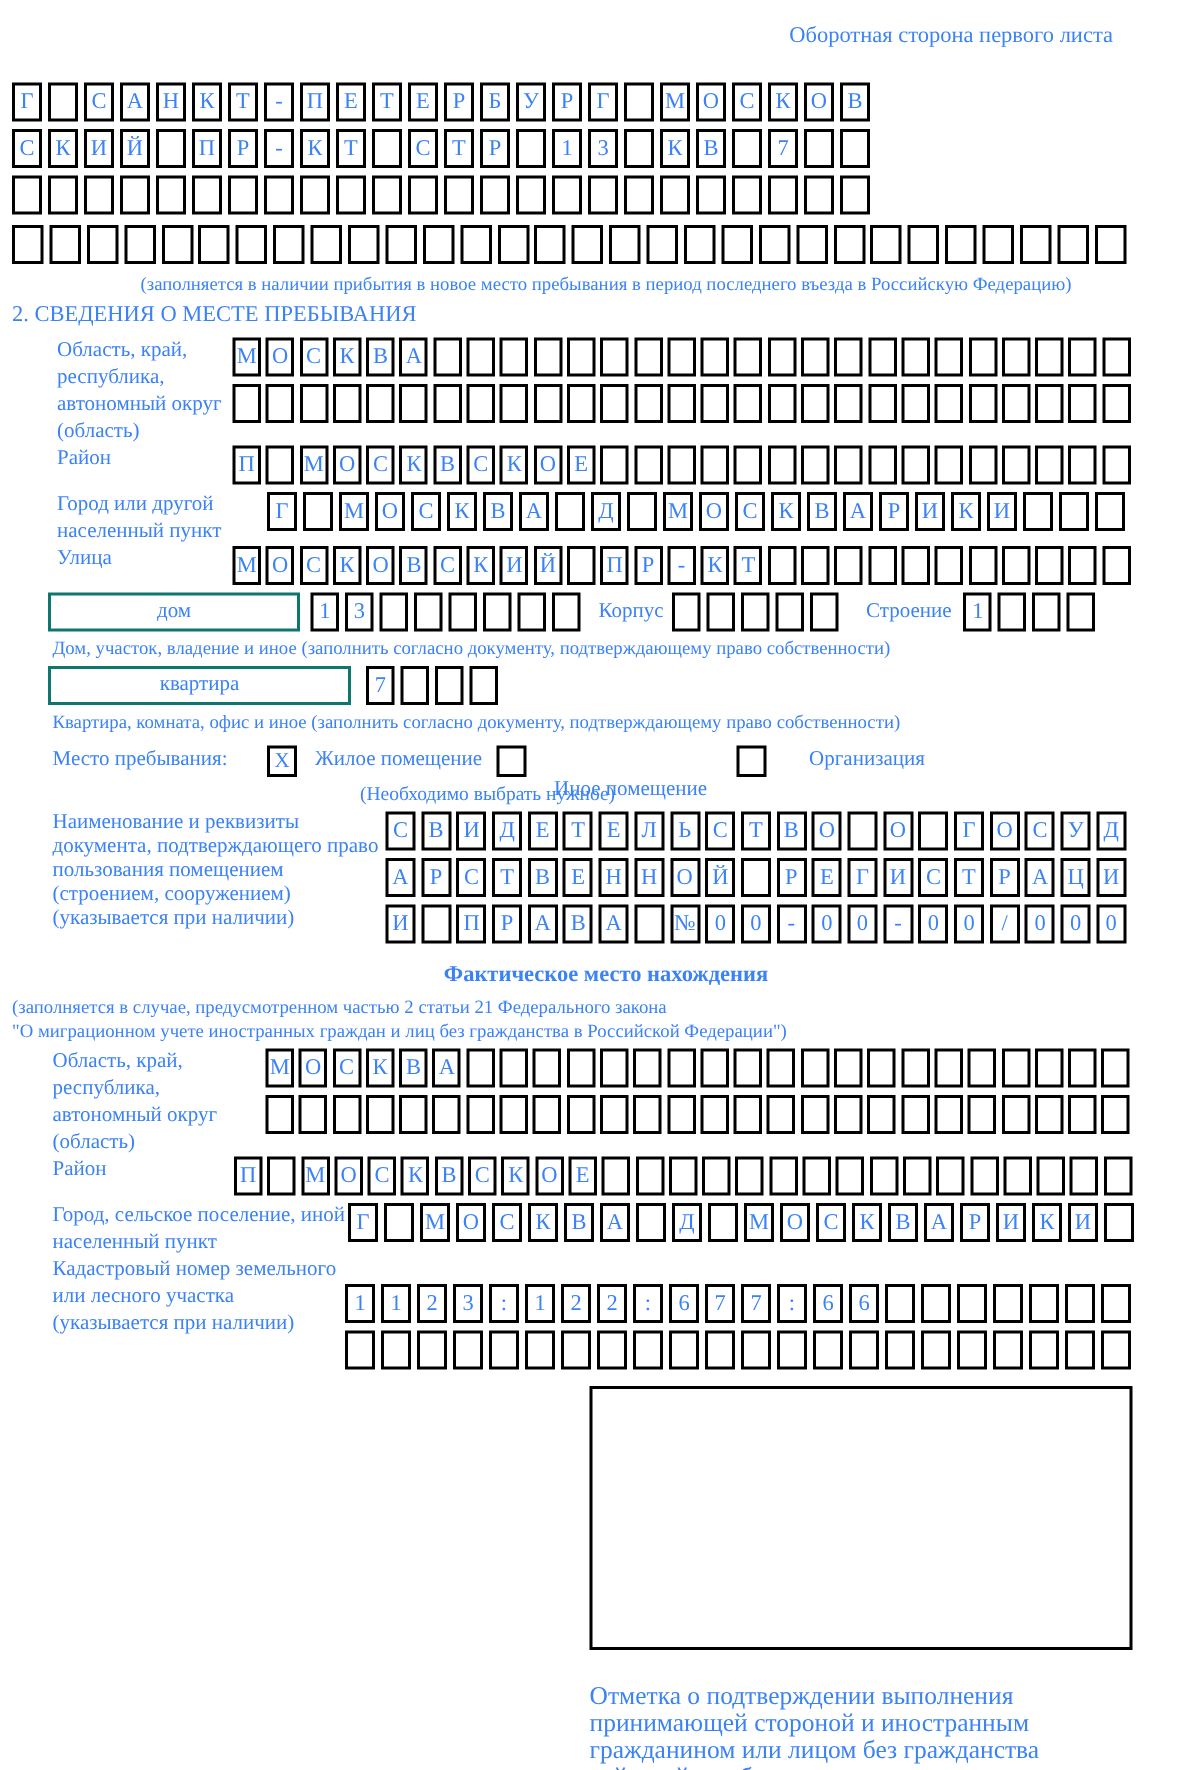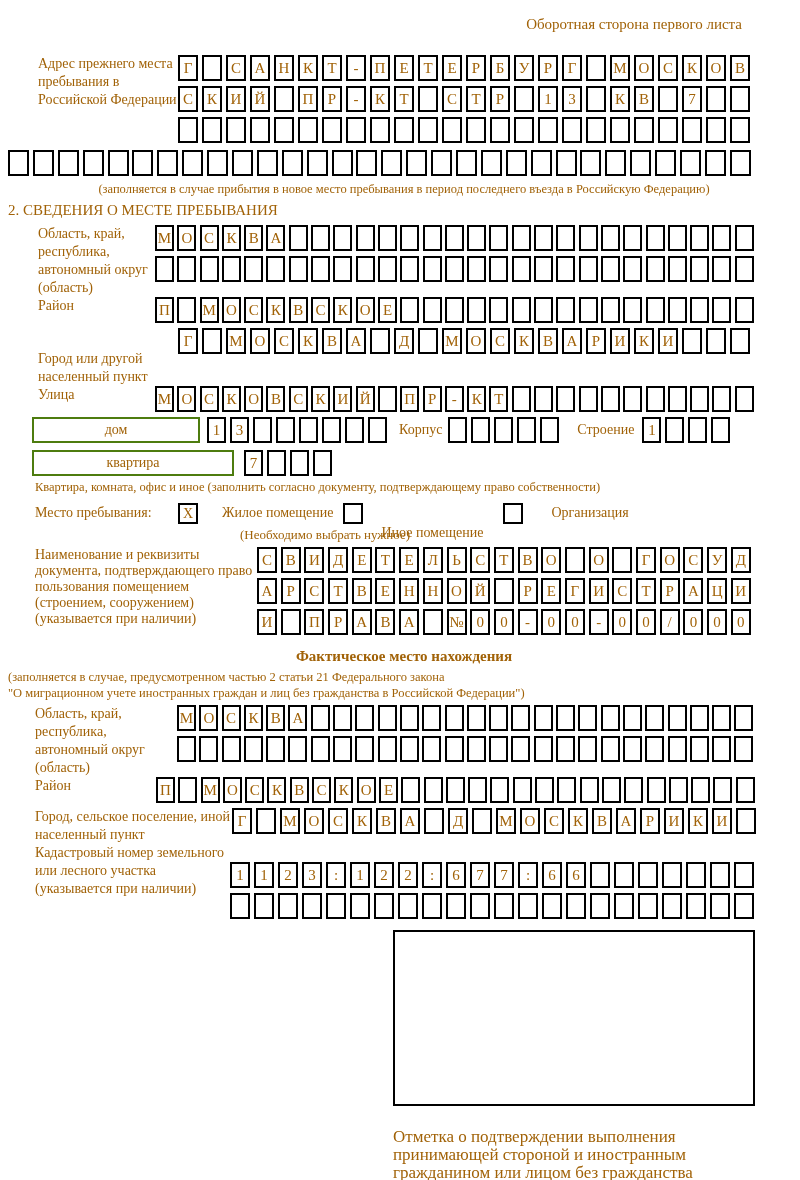--- a/index.html
+++ b/index.html
@@ -1,60 +1,60 @@
 <!DOCTYPE html>
 <html><head>
 <meta charset="utf-8">
 <style>
   html,body{margin:0;padding:0;background:#fff;}
-  .page{position:relative;width:800px;height:1180px;background:#fff;color:#a16207;
+  .page{position:relative;width:800px;height:1180px;background:#fff;color:#3b82f6;
         font-family:"Liberation Serif",serif;padding:16px 0 0 8px;box-sizing:border-box;overflow:hidden;}
   .hdr{text-align:right;font-size:15px;padding-right:58px;margin-bottom:22px;}
   .field{display:flex;align-items:flex-start;}
   .lbl{font-size:14px;line-height:18px;box-sizing:border-box;padding-left:30px;flex:none;}
   .rows{flex:none;}
   .row{white-space:nowrap;height:31px;}
   .cb{display:inline-block;box-sizing:border-box;height:26px;border:2px solid #000;text-align:center;
       font-size:15px;line-height:22px;vertical-align:top;background:#fff;overflow:hidden;}
   .br24 .cb{width:20px;margin-right:4px;}
   .br27 .cb{width:19px;margin-right:3.3px;}
   .br26 .cb{width:19px;margin-right:3.3px;}
   .br30 .cb{width:21px;margin-right:3.9px;}
   .br21 .cb{width:20px;margin-right:3.7px;}
   .br22 .cb{width:20px;margin-right:4px;}
   .brH .cb{width:19px;margin-right:4px;}
   .lbl-prev{width:170px;}
   .lbl-region{width:147px;}
   .lbl-district{width:147px;}
-  .lbl-city{width:170px;margin-top:22px;}
+  .lbl-city{width:170px;}
   .lbl-street{width:147px;}
   .lbl-doc{width:249px;padding-left:27px;line-height:16px;}
   .lbl-region2{width:169px;padding-left:27px;}
   .lbl-district2{width:148px;padding-left:27px;}
   .lbl-city2{width:224px;padding-left:27px;}
   .lbl-cad{width:222px;padding-left:27px;}
   .fullrow{margin-top:2px;}
   .caption{font-size:12.5px;line-height:15px;margin-top:1px;}
   .center{text-align:center;}
   .h2{font-weight:normal;font-size:15px;margin:5px 0 6px 0;}
   .houserow{display:flex;align-items:flex-start;margin-left:24px;height:29px;}
-  .named-box{box-sizing:border-box;height:26px;border:2px solid #4d7c0f;text-align:center;
+  .named-box{box-sizing:border-box;height:26px;border:2px solid #0f766e;text-align:center;
              font-size:14px;line-height:22px;flex:none;}
   .nb-dom{width:168px;margin-right:7px;}
   .nb-kv{width:202px;margin-right:10px;}
   .inl{font-size:14px;line-height:26px;flex:none;}
   .i-korpus{margin:0 6px 0 8px;}
   .i-stroenie{margin:0 8px 0 14px;}
   .note-left{margin-left:27px;}
   .stayrow{display:flex;align-items:center;margin:6px 0 2px 27px;height:24px;}
   .stay-lbl{width:143px;font-size:14px;flex:none;}
   .chk{display:inline-block;box-sizing:border-box;width:20px;height:21px;border:2px solid #000;
        text-align:center;font-size:14px;line-height:17px;flex:none;background:#fff;}
   .opt-lbl{font-size:14px;flex:none;}
-  .o1{margin-left:24px;}
+  .o1{margin-left:12px;}
   .c2{margin-left:10px;}
   .o2{margin-left:18px;margin-top:39px;}
   .c3{margin-left:20px;}
   .o3{margin-left:28px;}
   .sel-note{font-size:13px;margin:0 0 4px 232px;}
   .f-doc{margin-top:2px;}
   .act-title{text-align:center;font-weight:bold;font-size:15px;margin:8px 0 4px 0;}
   .act-note{text-align:left;font-size:12.5px;line-height:16px;}
   .f-region2{margin-top:4px;}
   .cad-rows{margin-top:18px;}
@@ -63,29 +63,28 @@
   .mark-caption{margin-top:22px;font-size:17px;line-height:18px;}
 </style>
 </head>
 <body>
 
 <div class="page">
 
   <div class="hdr">Оборотная сторона первого листа</div>
 
   <div class="field">
-    <div class="lbl lbl-prev">Адрес прежнего места пребывания в Российской Федерации</div>
     <div class="rows">
       <div class="row br24"><span class="cb">Г</span><span class="cb"></span><span class="cb">С</span><span class="cb">А</span><span class="cb">Н</span><span class="cb">К</span><span class="cb">Т</span><span class="cb">-</span><span class="cb">П</span><span class="cb">Е</span><span class="cb">Т</span><span class="cb">Е</span><span class="cb">Р</span><span class="cb">Б</span><span class="cb">У</span><span class="cb">Р</span><span class="cb">Г</span><span class="cb"></span><span class="cb">М</span><span class="cb">О</span><span class="cb">С</span><span class="cb">К</span><span class="cb">О</span><span class="cb">В</span></div>
       <div class="row br24"><span class="cb">С</span><span class="cb">К</span><span class="cb">И</span><span class="cb">Й</span><span class="cb"></span><span class="cb">П</span><span class="cb">Р</span><span class="cb">-</span><span class="cb">К</span><span class="cb">Т</span><span class="cb"></span><span class="cb">С</span><span class="cb">Т</span><span class="cb">Р</span><span class="cb"></span><span class="cb">1</span><span class="cb">3</span><span class="cb"></span><span class="cb">К</span><span class="cb">В</span><span class="cb"></span><span class="cb">7</span><span class="cb"></span><span class="cb"></span></div>
       <div class="row br24"><span class="cb"></span><span class="cb"></span><span class="cb"></span><span class="cb"></span><span class="cb"></span><span class="cb"></span><span class="cb"></span><span class="cb"></span><span class="cb"></span><span class="cb"></span><span class="cb"></span><span class="cb"></span><span class="cb"></span><span class="cb"></span><span class="cb"></span><span class="cb"></span><span class="cb"></span><span class="cb"></span><span class="cb"></span><span class="cb"></span><span class="cb"></span><span class="cb"></span><span class="cb"></span><span class="cb"></span></div>
     </div>
   </div>
   <div class="row br30 fullrow"><span class="cb"></span><span class="cb"></span><span class="cb"></span><span class="cb"></span><span class="cb"></span><span class="cb"></span><span class="cb"></span><span class="cb"></span><span class="cb"></span><span class="cb"></span><span class="cb"></span><span class="cb"></span><span class="cb"></span><span class="cb"></span><span class="cb"></span><span class="cb"></span><span class="cb"></span><span class="cb"></span><span class="cb"></span><span class="cb"></span><span class="cb"></span><span class="cb"></span><span class="cb"></span><span class="cb"></span><span class="cb"></span><span class="cb"></span><span class="cb"></span><span class="cb"></span><span class="cb"></span><span class="cb"></span></div>
-  <div class="caption center">(заполняется в случае прибытия в новое место пребывания в период последнего въезда в Российскую Федерацию)</div>
+  <div class="caption center">(заполняется в наличии прибытия в новое место пребывания в период последнего въезда в Российскую Федерацию)</div>
 
   <div class="h2">2. СВЕДЕНИЯ О МЕСТЕ ПРЕБЫВАНИЯ</div>
 
   <div class="field">
     <div class="lbl lbl-region">Область, край, республика, автономный округ (область)</div>
     <div class="rows">
       <div class="row br27"><span class="cb">М</span><span class="cb">О</span><span class="cb">С</span><span class="cb">К</span><span class="cb">В</span><span class="cb">А</span><span class="cb"></span><span class="cb"></span><span class="cb"></span><span class="cb"></span><span class="cb"></span><span class="cb"></span><span class="cb"></span><span class="cb"></span><span class="cb"></span><span class="cb"></span><span class="cb"></span><span class="cb"></span><span class="cb"></span><span class="cb"></span><span class="cb"></span><span class="cb"></span><span class="cb"></span><span class="cb"></span><span class="cb"></span><span class="cb"></span><span class="cb"></span></div>
       <div class="row br27"><span class="cb"></span><span class="cb"></span><span class="cb"></span><span class="cb"></span><span class="cb"></span><span class="cb"></span><span class="cb"></span><span class="cb"></span><span class="cb"></span><span class="cb"></span><span class="cb"></span><span class="cb"></span><span class="cb"></span><span class="cb"></span><span class="cb"></span><span class="cb"></span><span class="cb"></span><span class="cb"></span><span class="cb"></span><span class="cb"></span><span class="cb"></span><span class="cb"></span><span class="cb"></span><span class="cb"></span><span class="cb"></span><span class="cb"></span><span class="cb"></span></div>
     </div>
   </div>
@@ -106,20 +105,21 @@
   </div>
 
   <div class="houserow">
     <div class="named-box nb-dom">дом</div>
     <div class="row brH"><span class="cb">1</span><span class="cb">3</span><span class="cb"></span><span class="cb"></span><span class="cb"></span><span class="cb"></span><span class="cb"></span><span class="cb"></span></div>
     <div class="inl i-korpus">Корпус</div>
     <div class="row brH"><span class="cb"></span><span class="cb"></span><span class="cb"></span><span class="cb"></span><span class="cb"></span></div>
     <div class="inl i-stroenie">Строение</div>
     <div class="row brH"><span class="cb">1</span><span class="cb"></span><span class="cb"></span><span class="cb"></span></div>
   </div>
+  <div class="caption note-left">Дом, участок, владение и иное (заполнить согласно документу, подтверждающему право собственности)</div>
 
   <div class="houserow" style="margin-top:4px;">
     <div class="named-box nb-kv">квартира</div>
     <div class="row brH"><span class="cb">7</span><span class="cb"></span><span class="cb"></span><span class="cb"></span></div>
   </div>
   <div class="caption note-left">Квартира, комната, офис и иное (заполнить согласно документу, подтверждающему право собственности)</div>
 
   <div class="stayrow">
     <span class="stay-lbl">Место пребывания:</span>
     <span class="chk">X</span>

